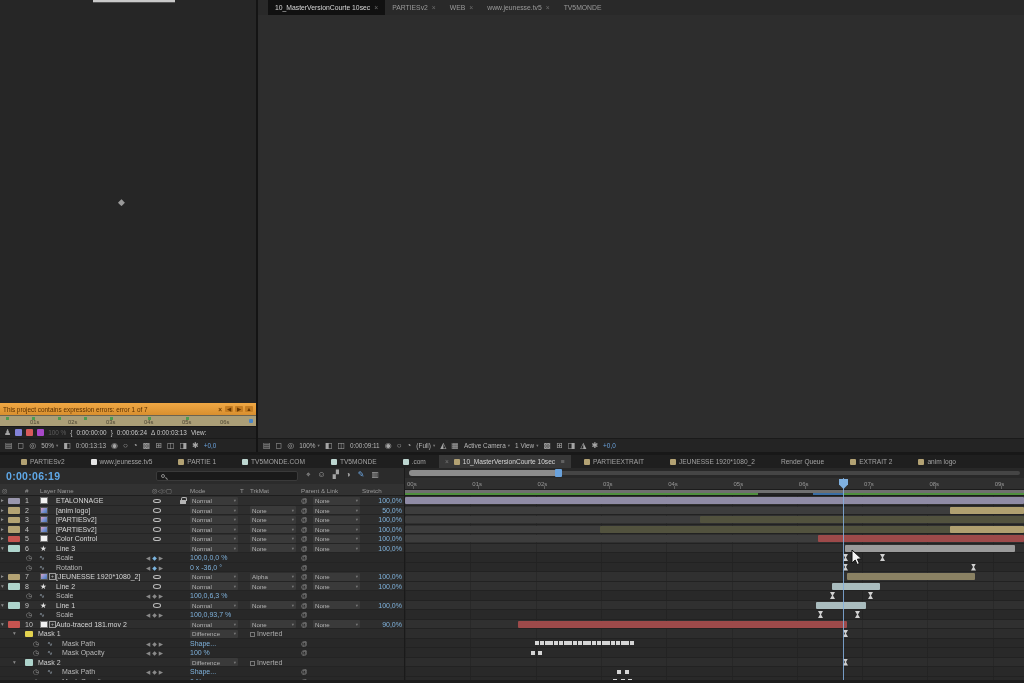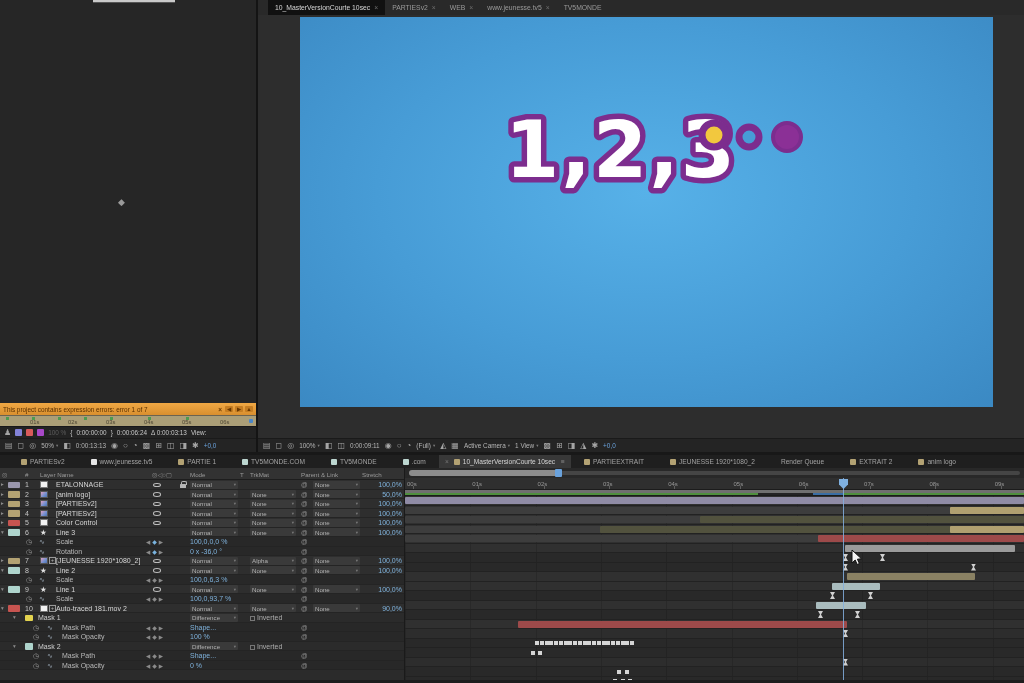--- a/index.html
+++ b/index.html
@@ -194,28 +194,20 @@
             <span class="vtab-close">×</span>
           </div>
           <div class="vtab">
             <span>www.jeunesse.tv5</span>
             <span class="vtab-close">×</span>
           </div>
           <div class="vtab">
             <span>TV5MONDE</span>
           </div>
         </div>
-      <div class="comp-canvas">
-        <svg width="693" height="390" viewBox="0 0 693 390">
-          <text id="comp-title" x="205" y="160" font-family="DejaVu Sans, sans-serif" font-size="78" font-weight="bold" fill="#ffffff" stroke="#7c2d8e" stroke-width="11" paint-order="stroke" stroke-linejoin="round" letter-spacing="2">1,2,3</text>
-          <circle id="dot1" cx="414" cy="118" r="12" stroke-width="7" fill="#f2c83e" stroke="#7c2d8e"></circle>
-          <circle id="dot2" cx="449" cy="120" r="10" stroke-width="7" fill="#479cd6" stroke="#7c2d8e"></circle>
-          <circle id="dot3" cx="487" cy="120" r="14" stroke-width="4" fill="#8b3096" stroke="#7c2d8e"></circle>
-        </svg>
-      </div>
       <div class="v-toolbar" id="v-toolbar">
           <span class="gicon ">▤</span>
           <span class="gicon ">◻</span>
           <span class="gicon ">◎</span>
           <span class="ddl">
             <span>100%</span>
             <span class="caret">▾</span>
           </span>
           <span class="gicon ">◧</span>
           <span class="gicon ">◫</span>
@@ -294,20 +286,34 @@
           <span class="tab-sw" style="background: rgb(179, 162, 115);"></span>
           <span>EXTRAIT 2</span>
         </div>
         <div class="tl-tab">
           <span class="tab-sw" style="background: rgb(179, 162, 115);"></span>
           <span>anim logo</span>
         </div>
       </div>
     <div class="tl-body">
       <div class="tl-left">
+        <div class="tl-toolbar">
+          <span class="tc-main">0:00:06:19</span>
+          <span class="searchbox">
+              <span class="mag"></span>
+            </span>
+          <span class="tlt-icons" id="tlt-icons">
+              <span class="gicon ">⌖</span>
+              <span class="gicon ">☺</span>
+              <span class="gicon ">▞</span>
+              <span class="gicon ">◑</span>
+              <span class="gicon blue">✎</span>
+              <span class="gicon ">▥</span>
+            </span>
+        </div>
         <div class="col-header">
           <span class="ch" style="left:2px;color:#8a8a8a">◎</span>
           <span class="ch" style="left:25px">#</span>
           <span class="ch" style="left:40px">Layer Name</span>
           <span class="ch" style="left:152px;color:#8a8a8a">◎◁○▢</span>
           <span class="ch" style="left:190px">Mode</span>
           <span class="ch" style="left:240px">T</span>
           <span class="ch" style="left:250px">TrkMat</span>
           <span class="ch" style="left:301px">Parent &amp; Link</span>
           <span class="ch" style="left:362px">Stretch</span>

